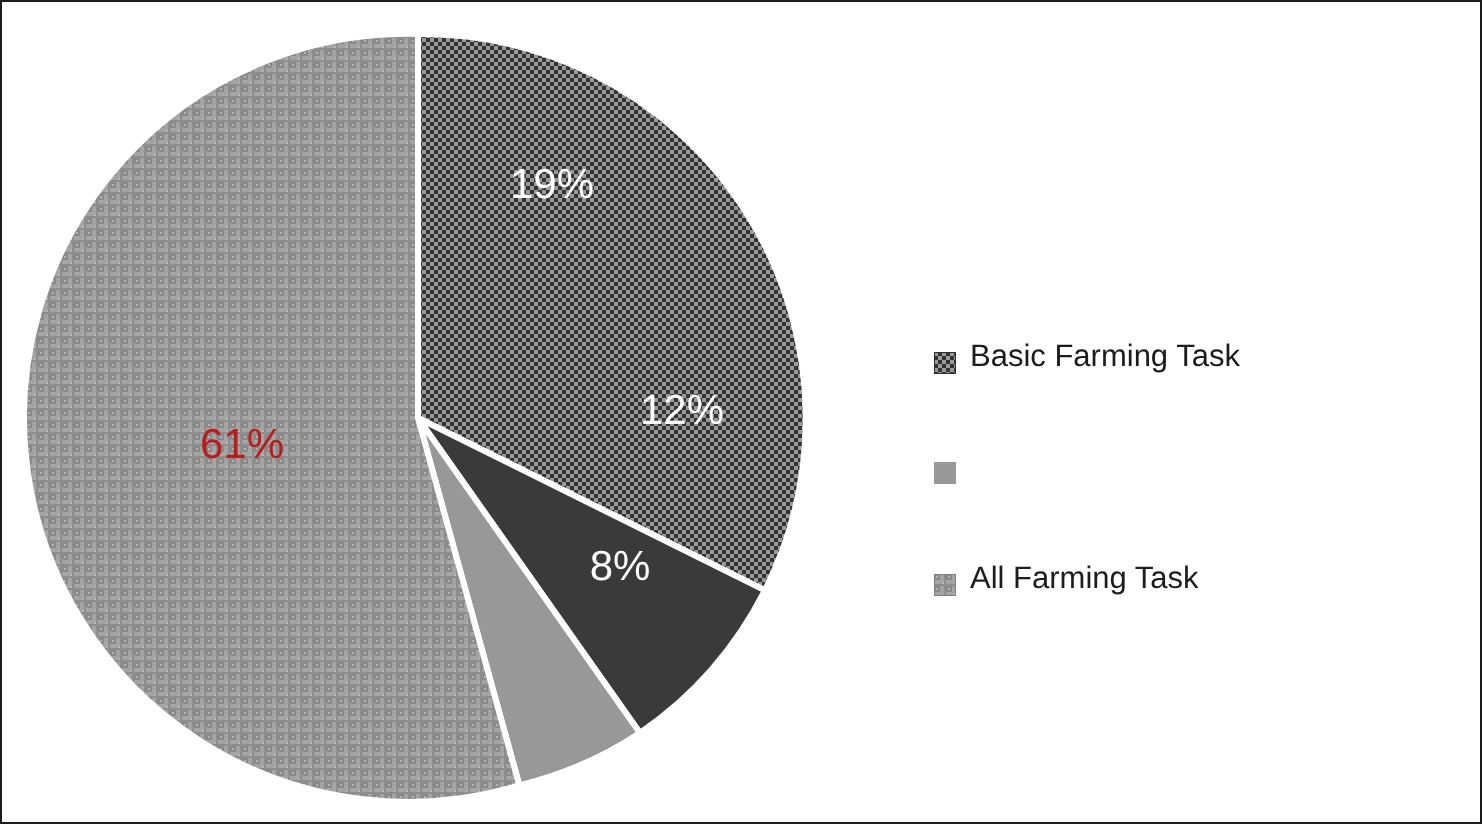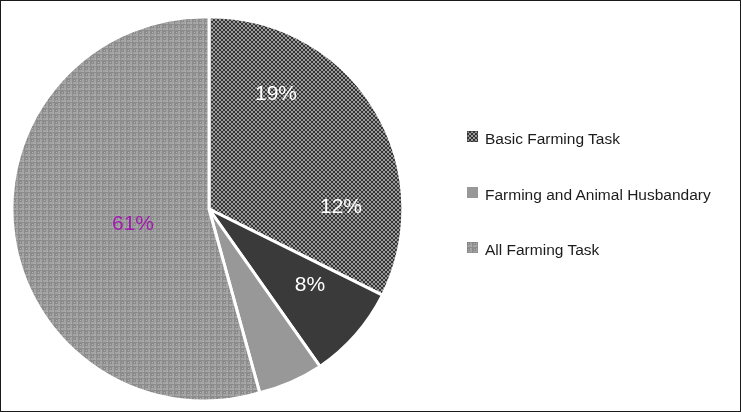--- a/index.html
+++ b/index.html
@@ -34,31 +34,31 @@
   }
   .slice-label {
     position: absolute;
     font-size: 21px;
     font-family: "Liberation Sans", sans-serif;
     white-space: nowrap;
     transform: translate(-50%, -50%);
     letter-spacing: 0px;
   }
   .slice-label.light { color: #ffffff; }
-  .slice-label.dark  { color: #a21caf; margin-left: 12px; }
+  .slice-label.dark  { color: #b91c1c; }
 
   #legend {
     position: absolute;
     left: 466px;
     top: 130px;
     width: 270px;
   }
   .legend-row {
     display: flex;
-    align-items: flex-start;
+    align-items: flex-end;
     height: 55.5px;
   }
   .legend-marker {
     width: 11px;
     height: 11px;
     flex: 0 0 11px;
     margin-right: 7px;
     display: block;
   }
   .legend-label {
@@ -114,21 +114,20 @@
         <rect width="11" height="11" fill="none" stroke="#2f2f2f" stroke-width="1"></rect>
       </svg>
       <span class="legend-label">Basic Farming Task</span>
     </div>
 
 
     <div class="legend-row">
       <svg class="legend-marker" viewBox="0 0 11 11">
         <rect width="11" height="11" fill="#989898"></rect>
       </svg>
-      <span class="legend-label">Farming and Animal Husbandary</span>
     </div>
 
     <div class="legend-row">
       <svg class="legend-marker" viewBox="0 0 11 11">
         <rect width="11" height="11" fill="url(#pat-weave-gray)"></rect>
         <rect width="11" height="11" fill="none" stroke="#7e7e7e" stroke-width="1"></rect>
       </svg>
       <span class="legend-label">All Farming Task</span>
     </div>
 

